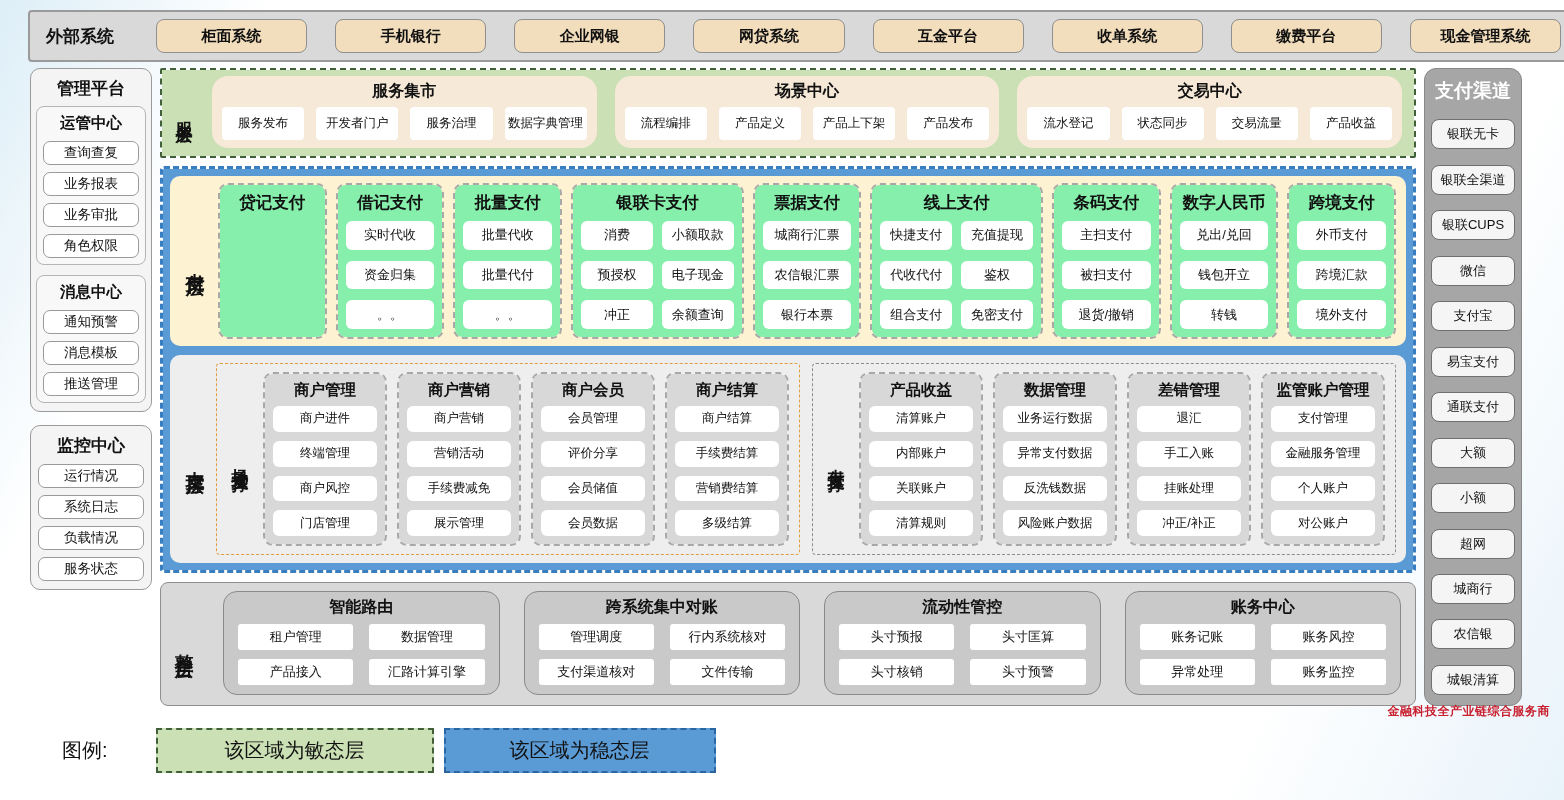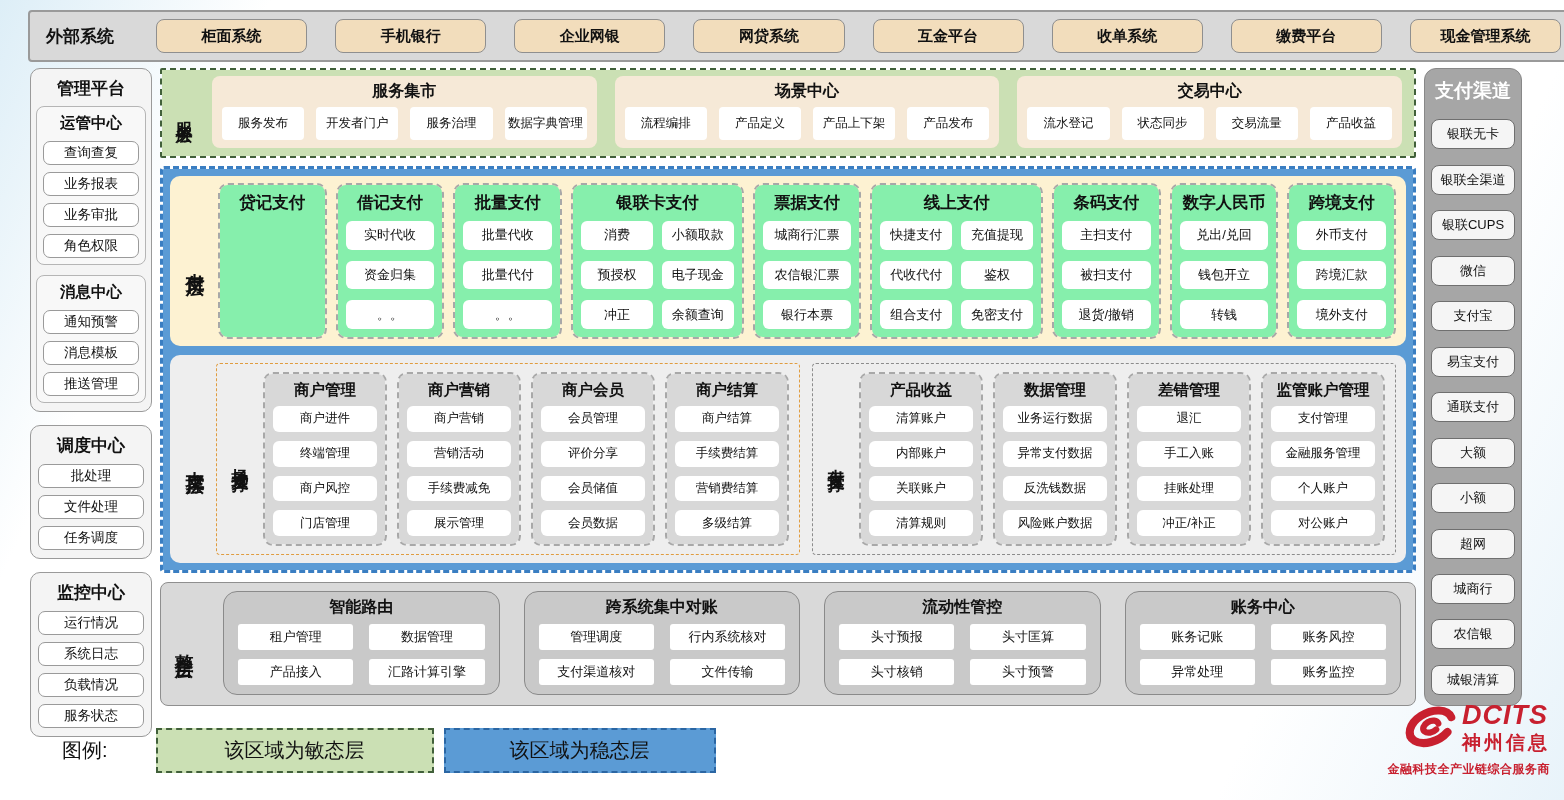--- a/index.html
+++ b/index.html
@@ -55,21 +55,21 @@
   }
 
   
   .service-layer {
     height:90px; background:#cbe0b4; border:2.5px dashed #41603a; border-radius:2px;
     background-clip:padding-box; display:flex; padding:6px 12px 8px 6px; gap:12px;
   }
   .service-label { width:32px; font-size:17px; }
   .service-panels { flex:1; display:flex; gap:18px; }
   .service-panel {
-    flex:1; background:#f6e9d7; border-radius:8px; padding:3px 10px 8px;
+    flex:1; background:#f6e9d7; border-radius:16px; padding:3px 10px 8px;
     display:flex; flex-direction:column;
   }
   .service-panel-title { text-align:center; font-size:16px; font-weight:bold; margin:2px 0 5px; }
   .service-items { flex:1; display:flex; gap:12px; }
   .service-item {
     flex:1; background:#fff; border-radius:4px; display:flex; align-items:center;
     justify-content:center; font-size:12.5px; padding:0 2px; min-height:24px;
   }
 
   
@@ -210,30 +210,20 @@
 
         <div class="side-item">通知预警</div>
 
         <div class="side-item">消息模板</div>
 
         <div class="side-item">推送管理</div>
 
     </div>
   </div>
   <div class="side-box">
-    <div class="side-title">调度中心</div>
-
-      <div class="side-item">批处理</div>
-
-      <div class="side-item">文件处理</div>
-
-      <div class="side-item">任务调度</div>
-
-  </div>
-  <div class="side-box">
     <div class="side-title">监控中心</div>
 
       <div class="side-item">运行情况</div>
 
       <div class="side-item">系统日志</div>
 
       <div class="side-item">负载情况</div>
 
       <div class="side-item">服务状态</div>
 
@@ -629,28 +619,14 @@
 
 </div>
 
 <div class="abs legend-row">
   <span class="legend-label">图例:</span>
   <div class="legend-box green">该区域为敏态层</div>
   <div class="legend-box blue">该区域为稳态层</div>
 </div>
 
 <div class="abs logo">
-  <div class="logo-top">
-    <span>
-      <svg width="58" height="54" viewBox="0 0 64 60">
-        <g fill="none" stroke="#c8202f" stroke-linecap="round" transform="rotate(-26 32 30)">
-          <path d="M57 30 a25 16 0 1 0 -11 13" stroke-width="9"></path>
-          <path d="M41 30 a9 6 0 1 0 -5 5" stroke-width="7"></path>
-        </g>
-      </svg>
-    </span>
-    <div class="logo-texts">
-      <div class="logo-name">DCITS</div>
-      <div class="logo-company">神州信息</div>
-    </div>
-  </div>
   <div class="logo-tagline">金融科技全产业链综合服务商</div>
 </div>
 
 </body></html>

